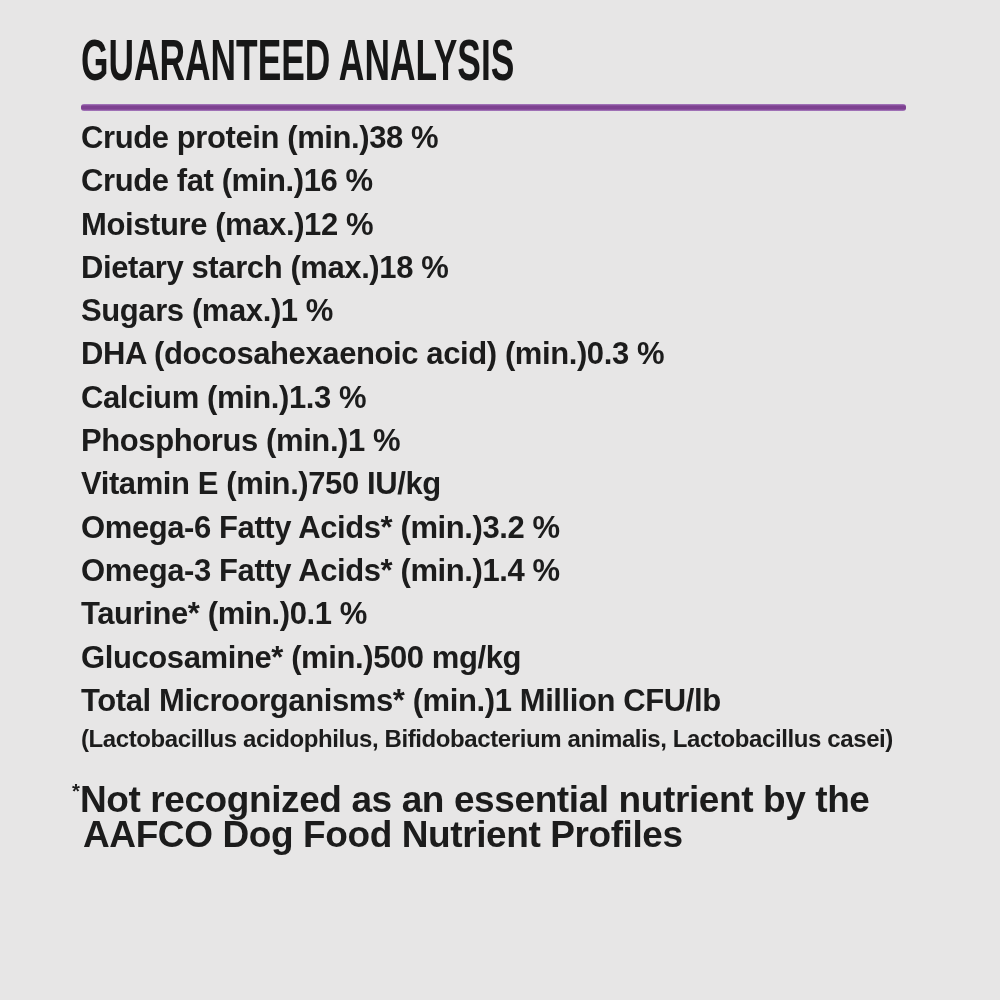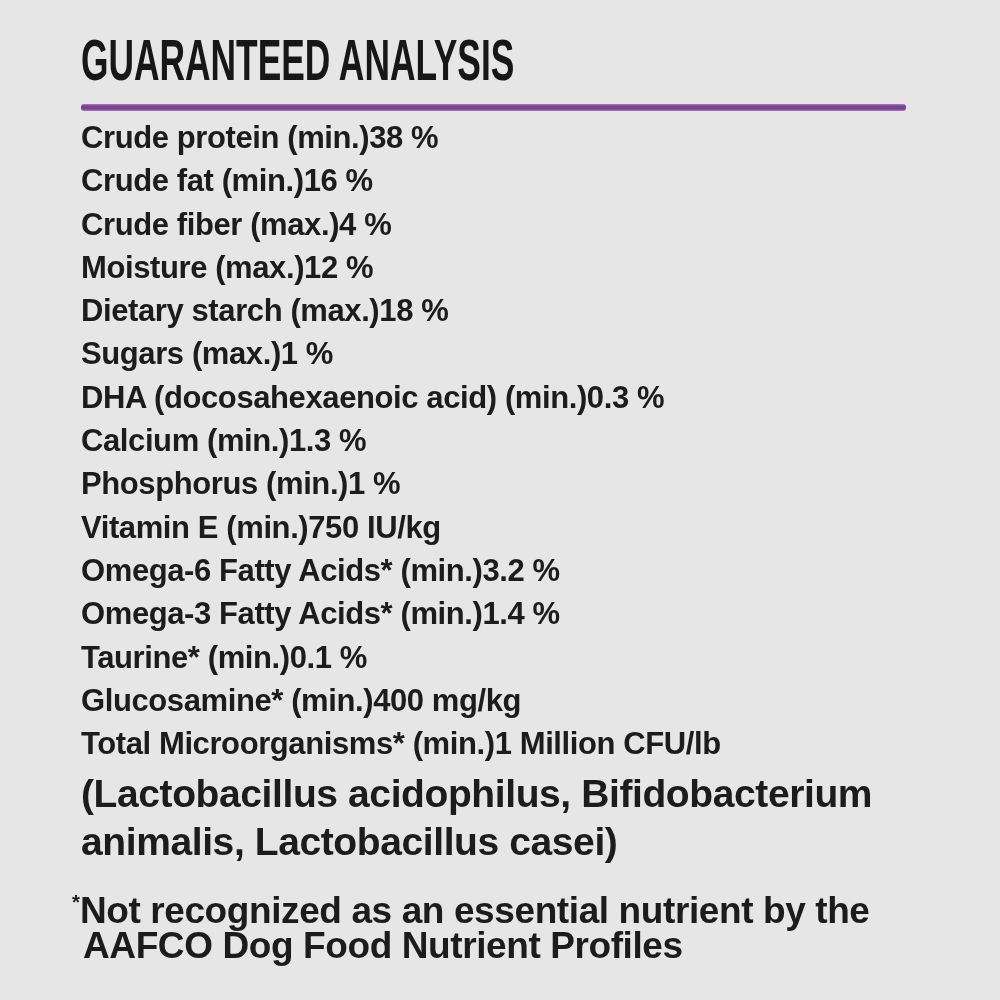--- a/index.html
+++ b/index.html
@@ -52,26 +52,25 @@
     align-items: baseline;
     line-height: 43.3px;
     font-size: 31px;
     font-weight: 700;
     letter-spacing: -0.4px;
     white-space: nowrap;
   }
   .row .nutrient { text-align: left; }
   .row .value { text-align: right; }
   .note {
-    margin-top: 5px;
     width: 825px;
-    font-size: 39px;
+    font-size: 24px;
     font-weight: 700;
     letter-spacing: -0.4px;
-    line-height: 48px;
+    line-height: 33px;
   }
   .footnote {
     margin-top: 19px;
     max-width: 790px;
     font-size: 37px;
     font-weight: 700;
     letter-spacing: -0.4px;
     line-height: 35px;
     text-indent: -11px;
     padding-left: 2px;
@@ -96,24 +95,20 @@
       <div class="row">
         <span class="nutrient">Crude protein (min.)</span>
         <span class="value">38 %</span>
       </div>
 
       <div class="row">
         <span class="nutrient">Crude fat (min.)</span>
         <span class="value">16 %</span>
       </div>
 
-      <div class="row">
-        <span class="nutrient">Crude fiber (max.)</span>
-        <span class="value">4 %</span>
-      </div>
 
       <div class="row">
         <span class="nutrient">Moisture (max.)</span>
         <span class="value">12 %</span>
       </div>
 
       <div class="row">
         <span class="nutrient">Dietary starch (max.)</span>
         <span class="value">18 %</span>
       </div>
@@ -154,21 +149,21 @@
         <span class="value">1.4 %</span>
       </div>
 
       <div class="row">
         <span class="nutrient">Taurine* (min.)</span>
         <span class="value">0.1 %</span>
       </div>
 
       <div class="row">
         <span class="nutrient">Glucosamine* (min.)</span>
-        <span class="value">400 mg/kg</span>
+        <span class="value">500 mg/kg</span>
       </div>
 
       <div class="row">
         <span class="nutrient">Total Microorganisms* (min.)</span>
         <span class="value">1 Million CFU/lb</span>
       </div>
     </div>
 
   <div class="note">(Lactobacillus acidophilus, Bifidobacterium animalis, Lactobacillus casei)</div>
 

